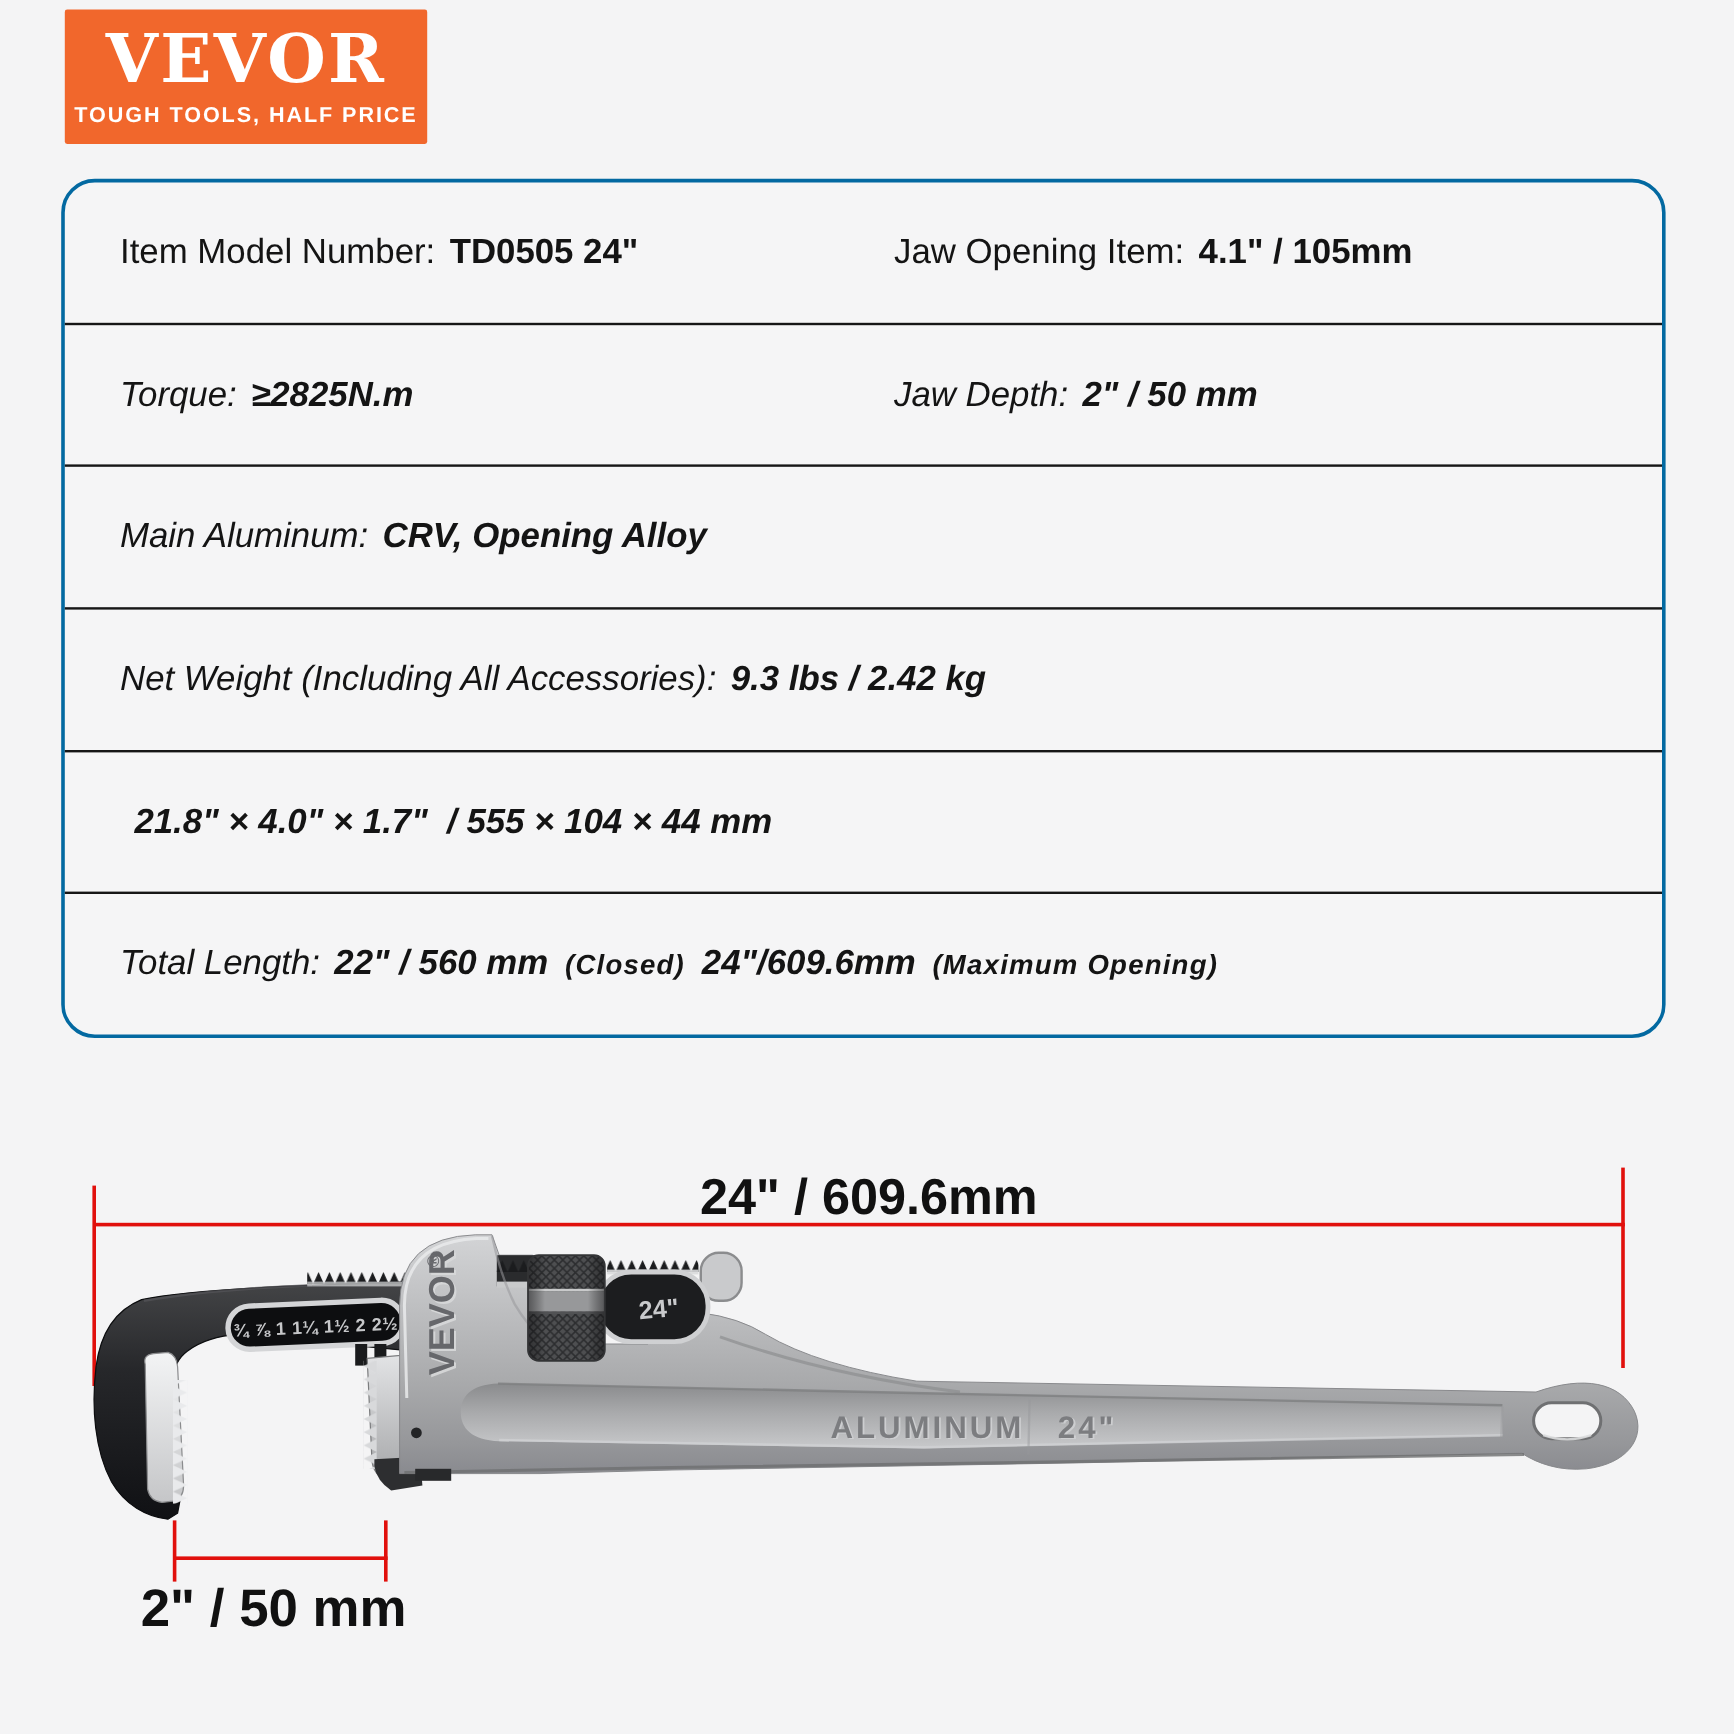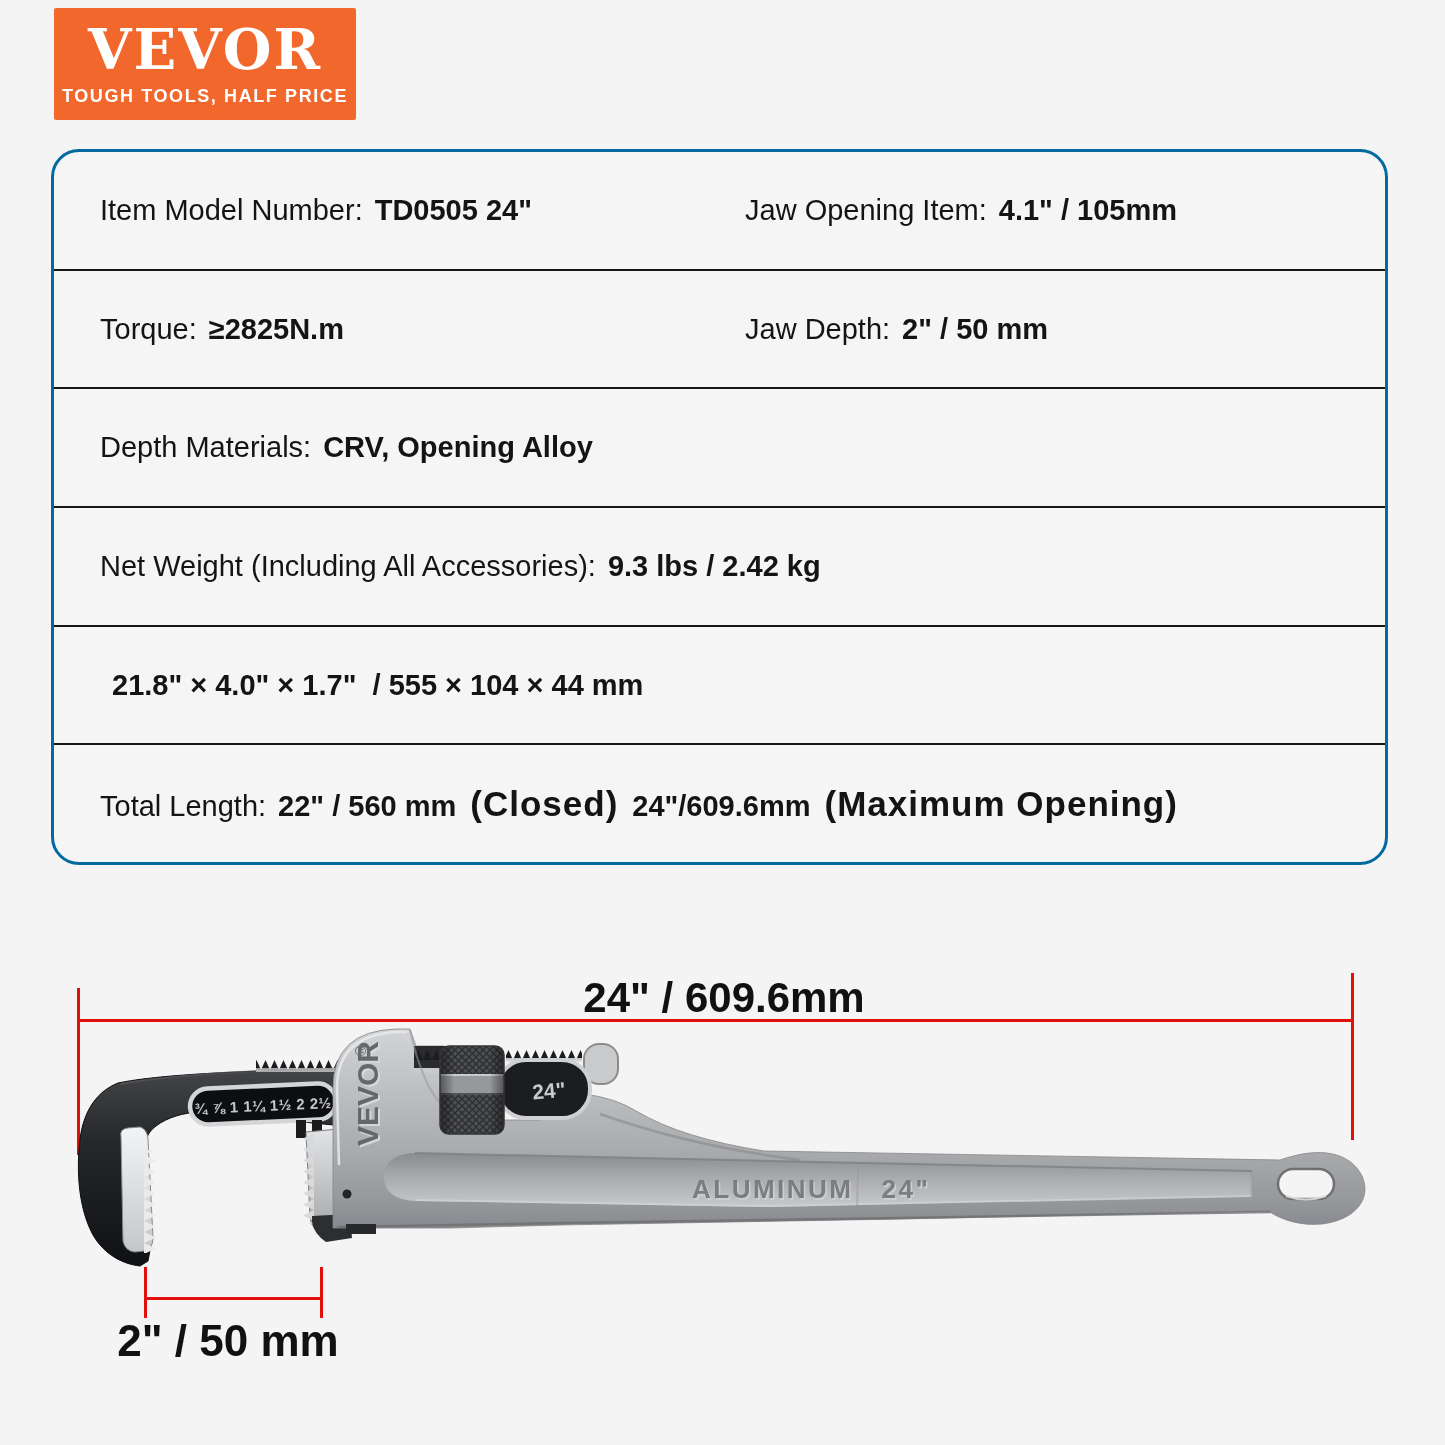--- a/index.html
+++ b/index.html
@@ -9,26 +9,26 @@
   
   .logo{position:absolute;left:54px;top:8px;width:302px;height:112px;background:#f1672c;border-radius:2px;
         display:flex;flex-direction:column;align-items:center;justify-content:center;}
   .logo .brand{font-family:"DejaVu Serif",serif;font-weight:700;font-size:56px;line-height:1;color:#ffffff;letter-spacing:2px;}
   .logo .tagline{margin-top:9px;font-size:18px;font-weight:700;color:#ffffff;letter-spacing:1.6px;}
 
   
   .spec-table{position:absolute;left:51px;top:149px;width:1337px;height:716px;border:3px solid #0369a1;border-radius:28px;
               display:flex;flex-direction:column;background:#f5f5f6;box-sizing:border-box;}
   .spec-row{flex:1;display:flex;align-items:center;padding-left:46px;box-sizing:border-box;}
-  .spec-row + .spec-row{border-top:2px solid #161616;}
+  .spec-row + .spec-row{border-top:2px solid #161616;font-style:italic;}
   .spec-cell{display:flex;align-items:baseline;white-space:nowrap;}
   .spec-row.two .spec-cell.left{width:645px;flex:none;}
   .lbl{font-size:29px;font-weight:400;}
   .val{font-size:29px;font-weight:700;margin-left:12px;}
-  .note{font-size:35px;font-weight:700;margin:0 14px;letter-spacing:1px;}
+  .note{font-size:23px;font-weight:700;margin:0 14px;letter-spacing:1px;}
 
   
   .dim{position:absolute;background:#e1100c;}
   .dim-label{position:absolute;font-weight:700;color:#111;text-align:center;}
   .dim-label.top{left:524px;width:400px;top:974px;font-size:42px;}
   .dim-label.bottom{left:97px;width:262px;top:1316px;font-size:44px;}
   .line-h{height:3px;}
   .line-v{width:3px;}
 
   svg text{font-family:"Liberation Sans",sans-serif;}
@@ -59,21 +59,21 @@
         <span class="lbl">Torque:</span>
         <span class="val">≥2825N.m</span>
       </div>
       <div class="spec-cell">
         <span class="lbl">Jaw Depth:</span>
         <span class="val">2" / 50 mm</span>
       </div>
     </div>
     <div class="spec-row two">
       <div class="spec-cell">
-        <span class="lbl">Depth Materials:</span>
+        <span class="lbl">Main Aluminum:</span>
         <span class="val">CRV, Opening Alloy</span>
       </div>
     </div>
     <div class="spec-row">
       <div class="spec-cell">
         <span class="lbl">Net Weight (Including All Accessories):</span>
         <span class="val">9.3 lbs / 2.42 kg</span>
       </div>
     </div>
     <div class="spec-row">

